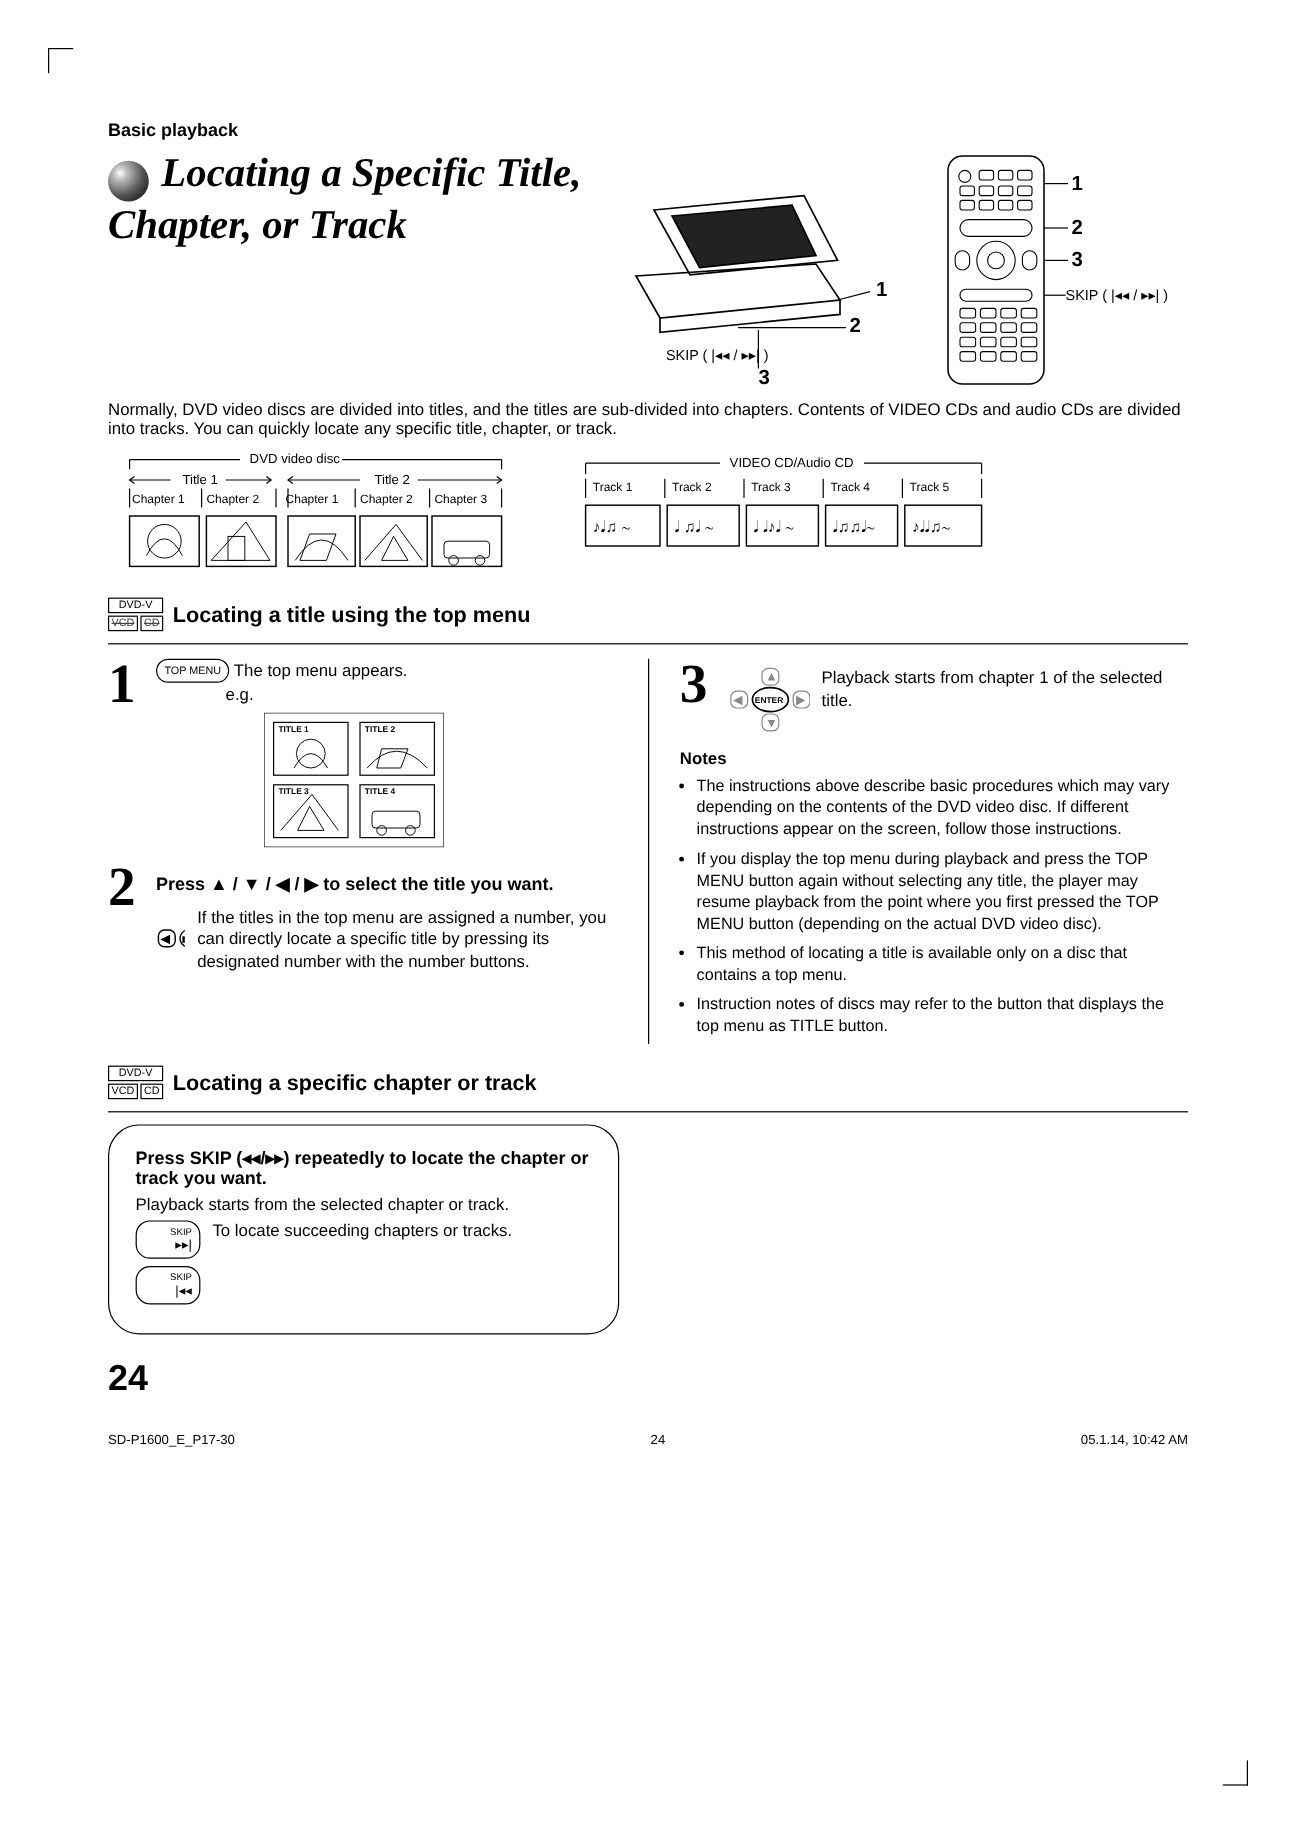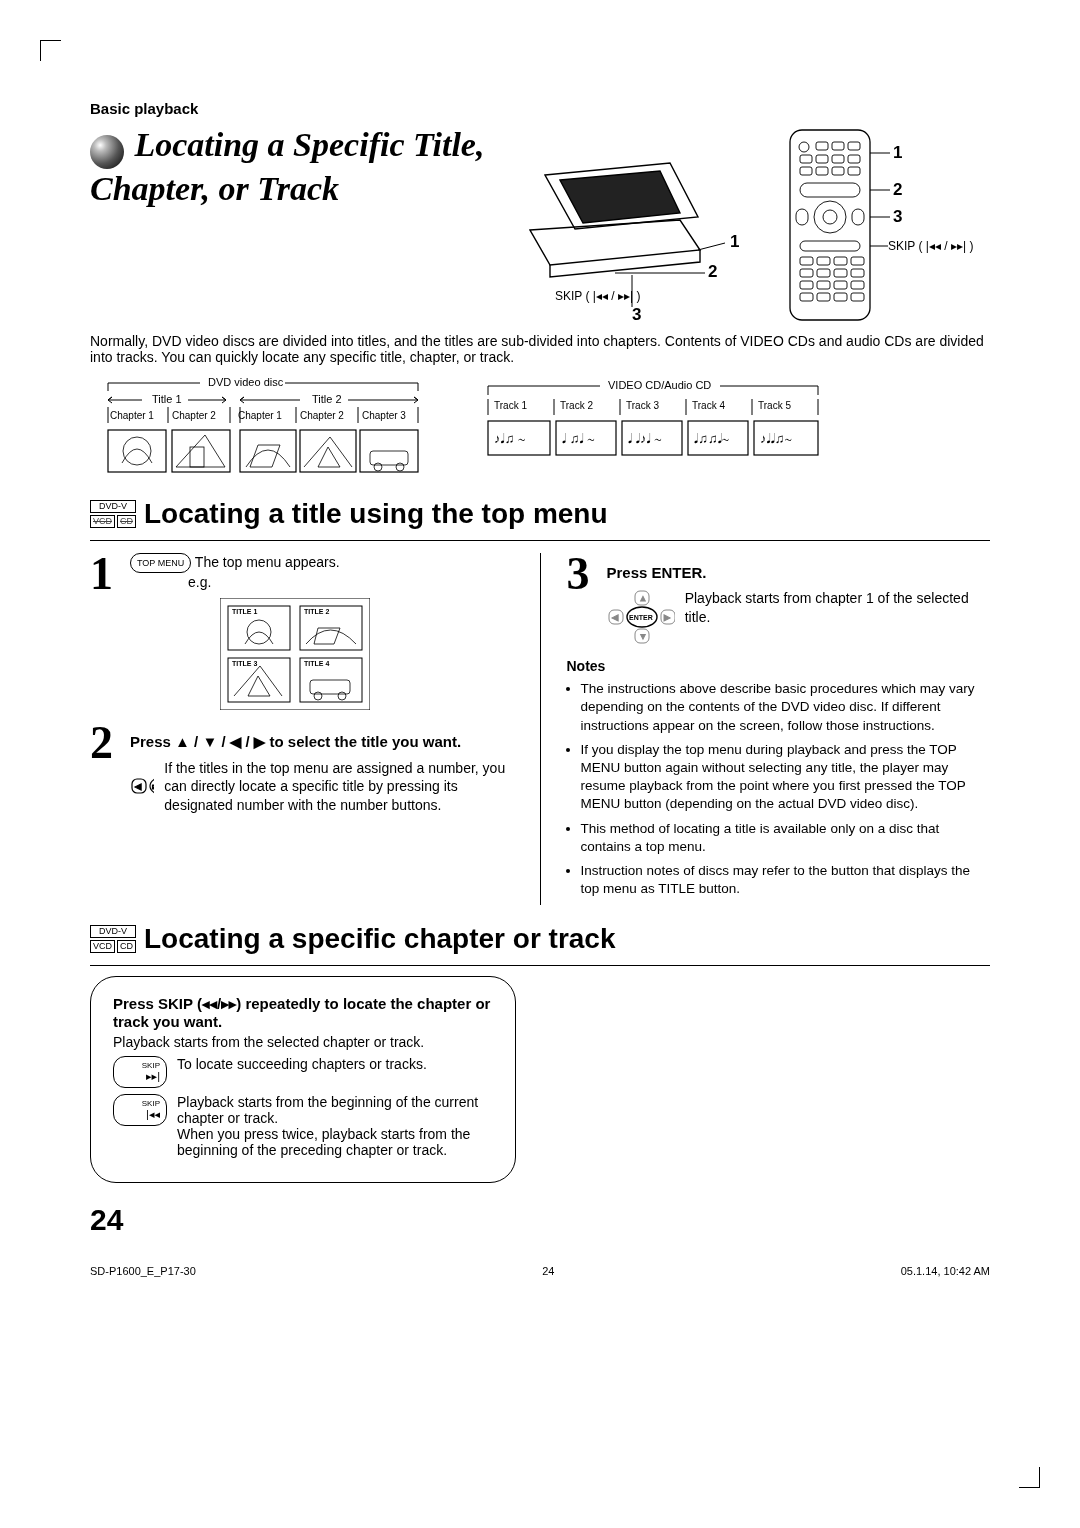--- a/index.html
+++ b/index.html
@@ -43,21 +43,21 @@
 
   .disc-diagrams { display:flex; gap:40px; margin-bottom:18px;}
   .dvd-disc, .cd-disc { border:0;}
   .dvd-disc svg, .cd-disc svg { display:block;}
 
   .subsection { display:flex; align-items:center; gap:8px; margin:12px 0 10px 0;}
   .disc-tags { display:flex; flex-direction:column; gap:2px;}
   .disc-tag { font-size:9px; font-weight:normal; border:1px solid #000; padding:1px 2px; text-align:center; line-height:1;}
   .disc-tag.strike { text-decoration: line-through; color:#444;}
   .disc-tag-row { display:flex; gap:2px;}
-  .subsection h2 { font-size:28px; font-weight:bold; margin:0;}
+  .subsection h2 { font-size:18px; font-weight:bold; margin:0;}
 
   .cols { display:flex; gap:26px;}
   .col { flex:1; font-size:14px; line-height:1.35;}
   .step { display:flex; align-items:flex-start; gap:6px; margin-bottom:6px;}
   .bignum { font-family:"Times New Roman",serif; font-size:46px; font-weight:bold; line-height:0.9; min-width:34px;}
   .step-head { font-weight:bold; font-size:15px; margin-top:10px;}
   .step-body { font-size:14px;}
   .col-divider { width:1px; background:#000;}
   .btn { display:inline-block; border:1.5px solid #000; border-radius:12px; padding:3px 6px; font-size:9px; vertical-align:middle;}
 
@@ -344,21 +344,20 @@
       </div>
     </div>
 
     <div class="col-divider"></div>
 
     <div class="col">
 
       <div class="step">
         <div class="bignum">3</div>
         <div style="flex:1">
-          <div class="step-head">Press ENTER.</div>
           <div class="step-body" style="display:flex; gap:10px; align-items:flex-start; margin-top:6px;">
             <svg width="70" height="58">
               <g fill="none" stroke="#888" stroke-width="1">
                 <rect x="28" y="2" width="14" height="14" rx="5"></rect>
                   <text x="32" y="12" font-size="8" fill="#888">▲</text>
                 <rect x="28" y="40" width="14" height="14" rx="5"></rect>
                   <text x="32" y="50" font-size="8" fill="#888">▼</text>
                 <rect x="2" y="21" width="14" height="14" rx="5"></rect>
                   <text x="5" y="31" font-size="8" fill="#888">◀</text>
                 <rect x="54" y="21" width="14" height="14" rx="5"></rect>
@@ -404,24 +403,20 @@
         <div style="font-size:11px;">▸▸|</div>
       </div>
       <div style="font-size:14px;">To locate succeeding chapters or tracks.</div>
     </div>
 
     <div class="body-row">
       <div class="skip-btn">
         <div style="font-size:8px;">SKIP</div>
         <div style="font-size:11px;">|◂◂</div>
       </div>
-      <div style="font-size:14px;">
-        <div>Playback starts from the beginning of the current chapter or track.</div>
-        <div>When you press twice, playback starts from the beginning of the preceding chapter or track.</div>
-      </div>
     </div>
   </div>
 
   <div class="page-num">24</div>
 
   <div class="footer">
     <span>SD-P1600_E_P17-30</span>
     <span>24</span>
     <span>05.1.14, 10:42 AM</span>
   </div>

